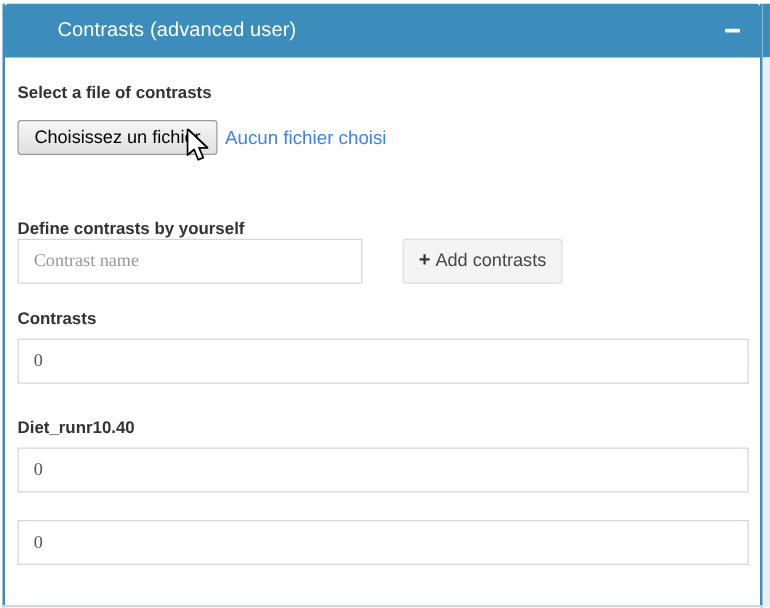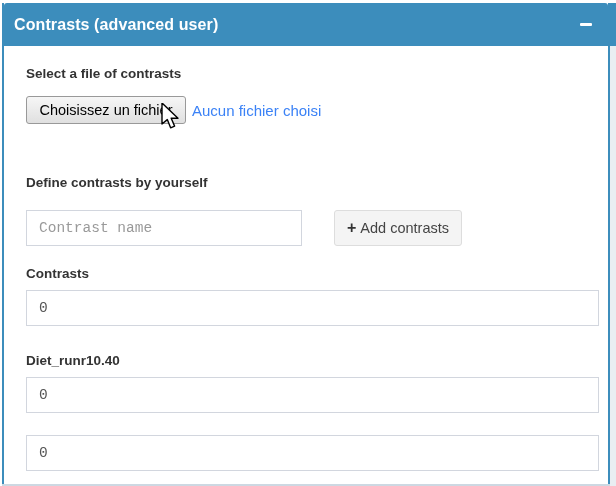--- a/index.html
+++ b/index.html
@@ -31,41 +31,42 @@
   .panel-header {
     height: 43px;
     background: #3c8dbc;
     border-top-left-radius: 3px;
     border-top-right-radius: 3px;
     display: flex; align-items: center;
     padding: 0 13px 0 10px;
     color: #ffffff;
   }
   .panel-title {
-    font-size: 16px; font-weight: 700; letter-spacing: 0.1px;
+    font-size: 16px; font-weight: 400; letter-spacing: 0.1px;
     flex: 1;
+    margin-left: 32px;
   }
   .collapse-btn {
     background: transparent; border: none; cursor: pointer;
     width: 18px; height: 18px;
     display: flex; align-items: center; justify-content: center;
   }
   .minus-glyph { display: block; width: 12px; height: 3px; background: #ffffff; border-radius: 1px; }
 
   .panel-body {
-    padding: 21px 9px 0 22px;
+    padding: 21px 9px 0 10px;
   }
 
   .ctl-label {
     display: block;
     font-size: 13.5px; font-weight: 700; color: #333333;
     line-height: 14px;
   }
   .lbl-mb15 { margin-bottom: 15px; }
-  .lbl-mb12 { margin-bottom: 20px; }
+  .lbl-mb12 { margin-bottom: 1px; }
   .lbl-mb9  { margin-bottom: 9px; }
 
   
   .file-row {
     display: flex; align-items: center;
     height: 28px;
     margin-bottom: 52px;
     position: relative;
   }
   .file-btn {
@@ -85,21 +86,21 @@
   .cursor-overlay {
     position: absolute; left: 135px; top: 7px; 
     pointer-events: none;
   }
 
   .define-row { display: flex; align-items: flex-start; margin-bottom: 0; }
   .text-input {
     height: 36px;
     border: 1px solid #d2d6de;
     border-radius: 0;
-    font-family: Liberation Mono, monospace;
+    font-family: Liberation Serif, serif;
     font-size: 14.5px; color: #555555;
     padding: 0 12px;
     background: #ffffff;
     outline: none;
     display: block;
   }
   .text-input::placeholder { color: #999999; opacity: 1; }
   .contrast-name-input { width: 276px; }
   .add-btn {
     margin-left: 32px;

